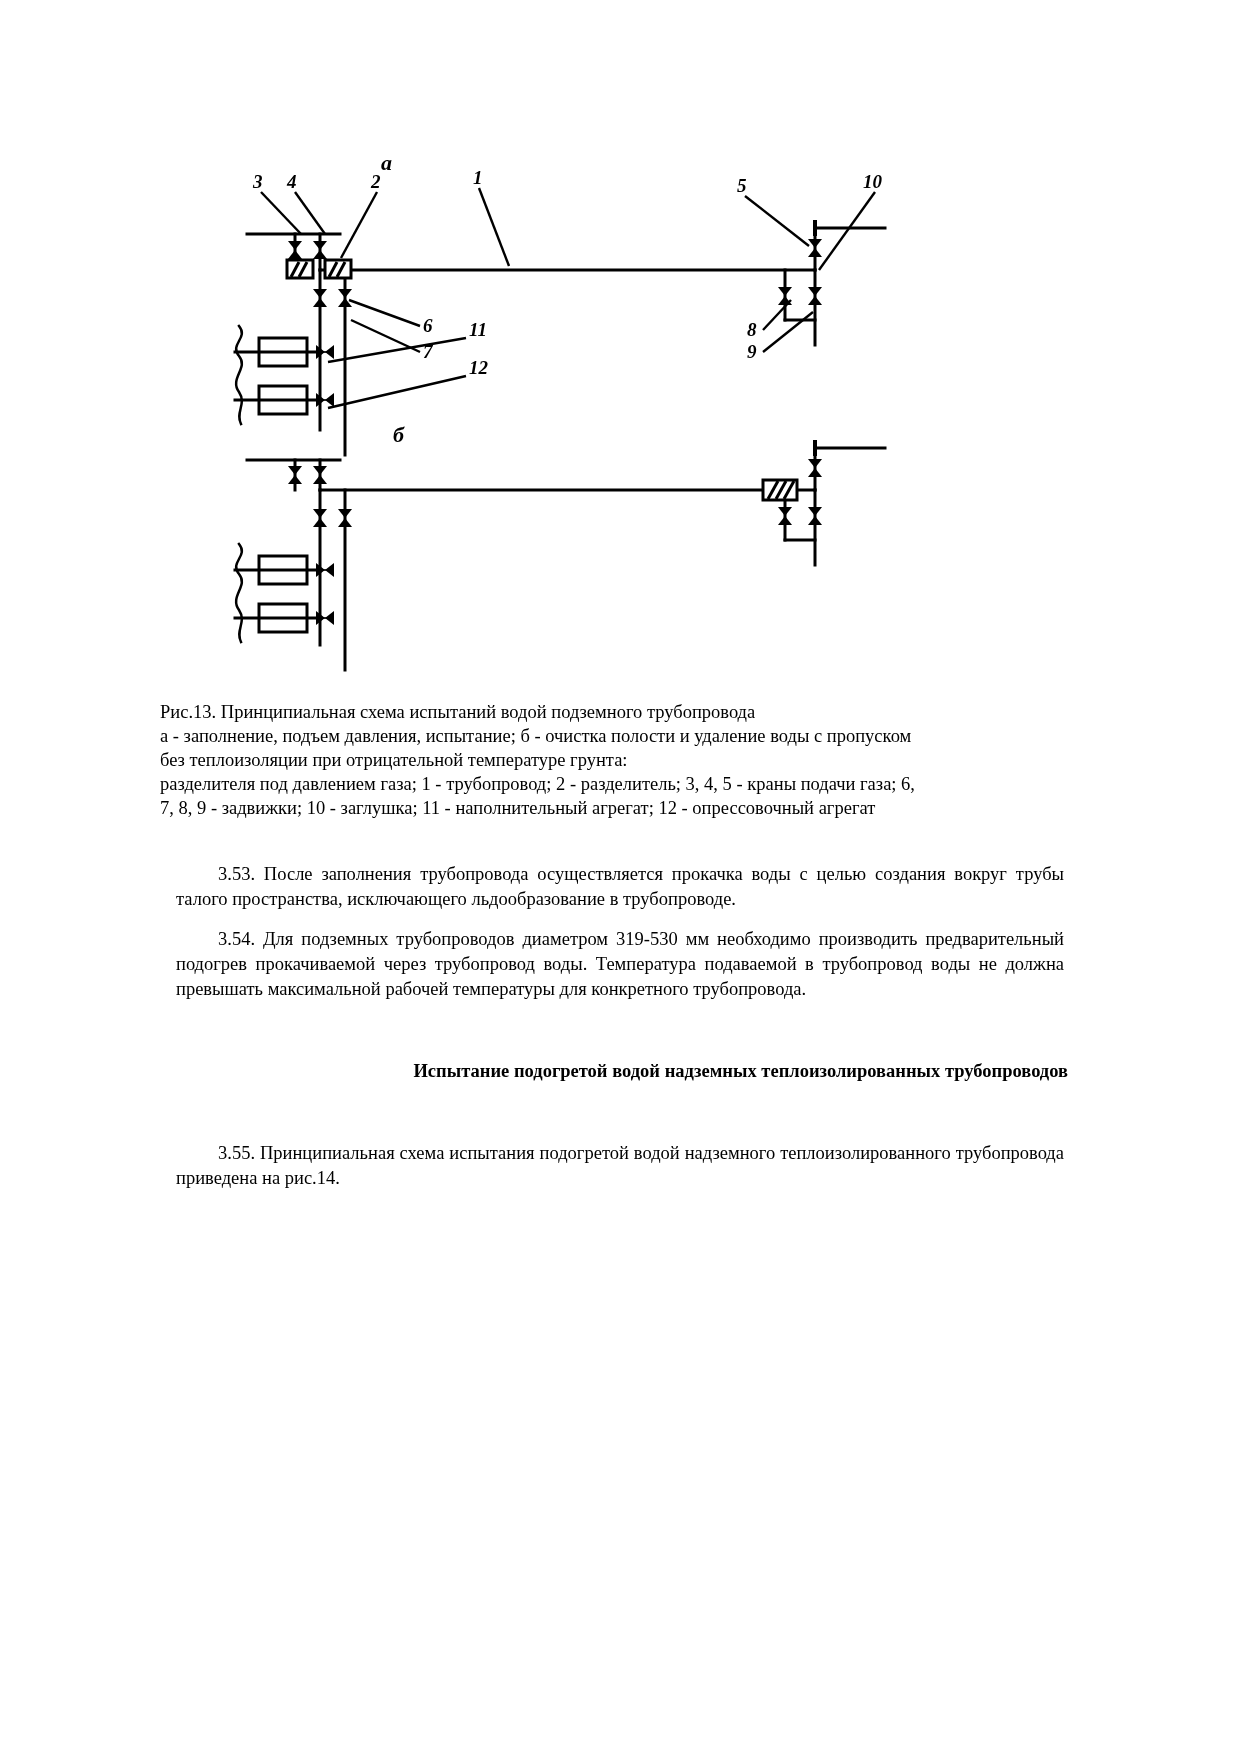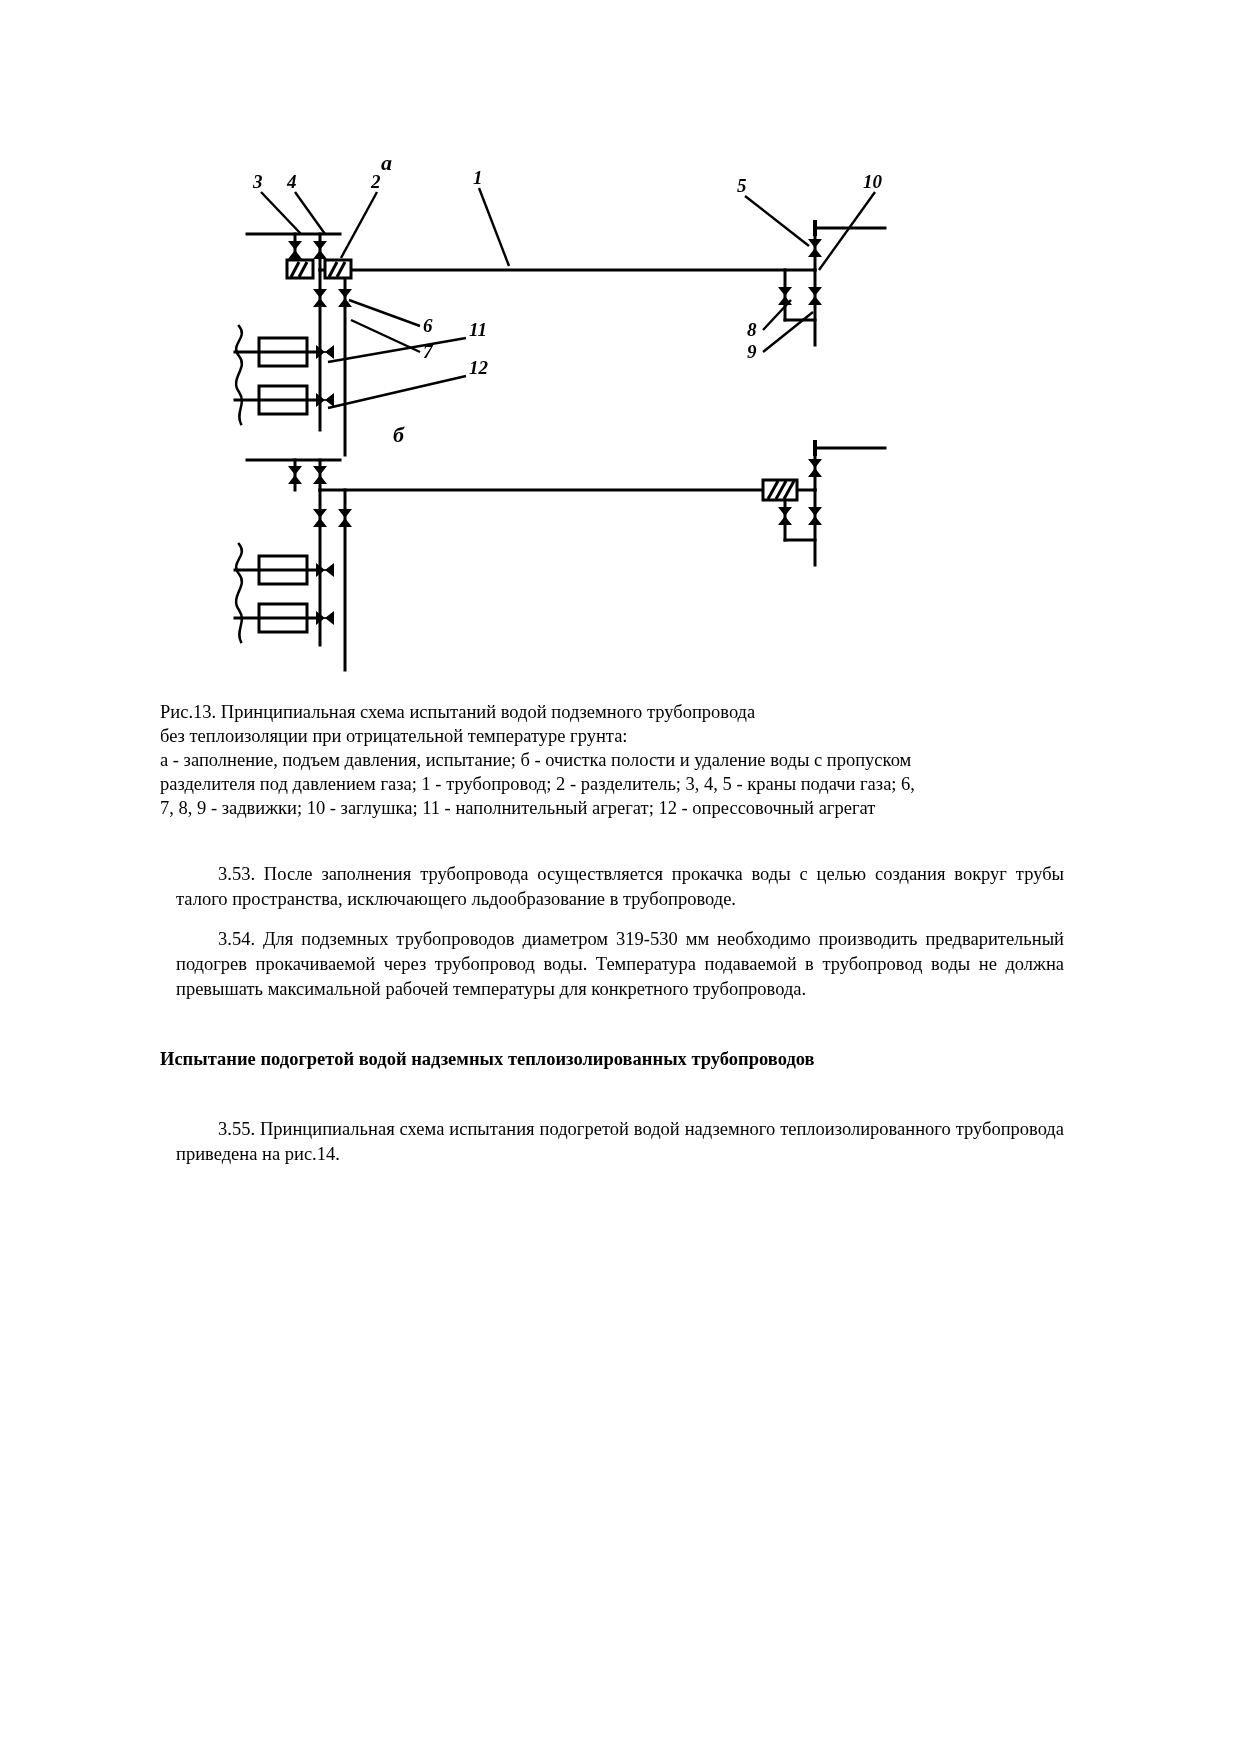--- a/index.html
+++ b/index.html
@@ -62,25 +62,25 @@
     line-height: 1.33;
     text-align: justify;
     text-indent: 42px;
     margin: 16px;
     hyphens: none;
   }
   .spacer-md { height: 26px; }
   .spacer-lg { height: 30px; }
 
   .section-head {
-    text-align: left;
+    text-align: right;
     font-weight: bold;
     font-size: 18.5px;
     line-height: 1.3;
-    margin: 0;
+    margin: 12px;
   }
 </style>
 </head>
 <body>
 
 <div class="page">
 
   <div class="figure">
     <svg width="700" height="560" viewBox="0 0 700 560">
       <defs>
@@ -223,22 +223,22 @@
       <text class="hand-label" x="648" y="58">10</text>
       <text class="hand-label" x="532" y="206">8</text>
       <text class="hand-label" x="532" y="228">9</text>
     </svg>
   </div>
 
   <div class="textcol">
 
     <div class="caption">
       <span class="cap-line">Рис.13. Принципиальная схема испытаний водой подземного трубопровода</span>
+      <span class="cap-line">а - заполнение, подъем давления, испытание; б - очистка полости и удаление воды с пропуском</span>
       <span class="cap-line">без теплоизоляции при отрицательной температуре грунта:</span>
-      <span class="cap-line">а - заполнение, подъем давления, испытание; б - очистка полости и удаление воды с пропуском</span>
       <span class="cap-line">разделителя под давлением газа; 1 - трубопровод; 2 - разделитель; 3, 4, 5 - краны подачи газа; 6,</span>
       <span class="cap-line">7, 8, 9 - задвижки; 10 - заглушка; 11 - наполнительный агрегат; 12 - опрессовочный агрегат</span>
     </div>
 
     <div class="spacer-md"></div>
 
     <p class="body-para">3.53. После заполнения трубопровода осуществляется прокачка воды с целью создания вокруг трубы талого пространства, исключающего льдообразование в трубопроводе.</p>
     <p class="body-para">3.54. Для подземных трубопроводов диаметром 319-530 мм необходимо производить предварительный подогрев прокачиваемой через трубопровод воды. Температура подаваемой в трубопровод воды не должна превышать максимальной рабочей температуры для конкретного трубопровода.</p>
 
     <div class="spacer-lg"></div>

